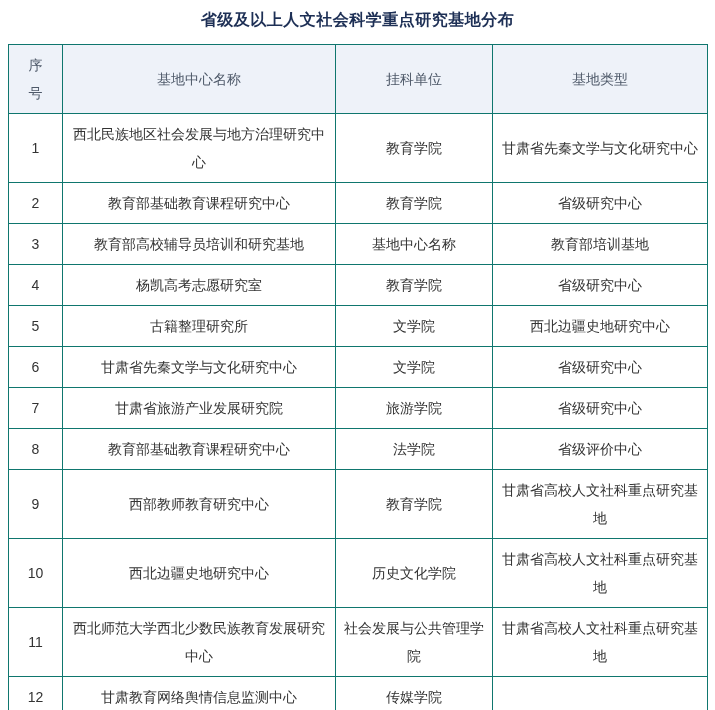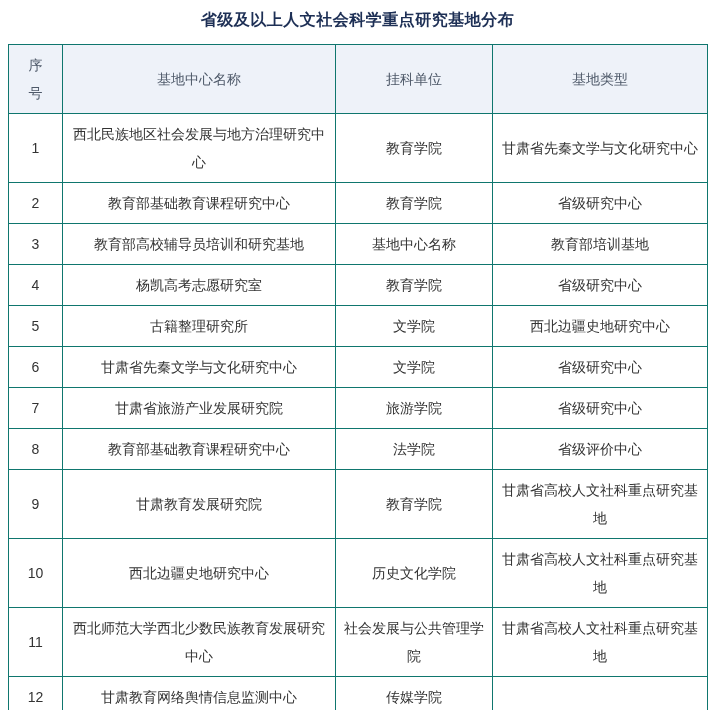--- a/index.html
+++ b/index.html
@@ -137,21 +137,21 @@
         <td>省级研究中心</td>
       </tr>
       <tr>
         <td>8</td>
         <td>教育部基础教育课程研究中心</td>
         <td>法学院</td>
         <td>省级评价中心</td>
       </tr>
       <tr>
         <td>9</td>
-        <td>甘肃教育发展研究院</td>
+        <td>西部教师教育研究中心</td>
         <td>教育学院</td>
         <td>甘肃省高校人文社科重点研究基地</td>
       </tr>
       <tr>
         <td>10</td>
         <td>西北边疆史地研究中心</td>
         <td>历史文化学院</td>
         <td>甘肃省高校人文社科重点研究基地</td>
       </tr>
       <tr>

